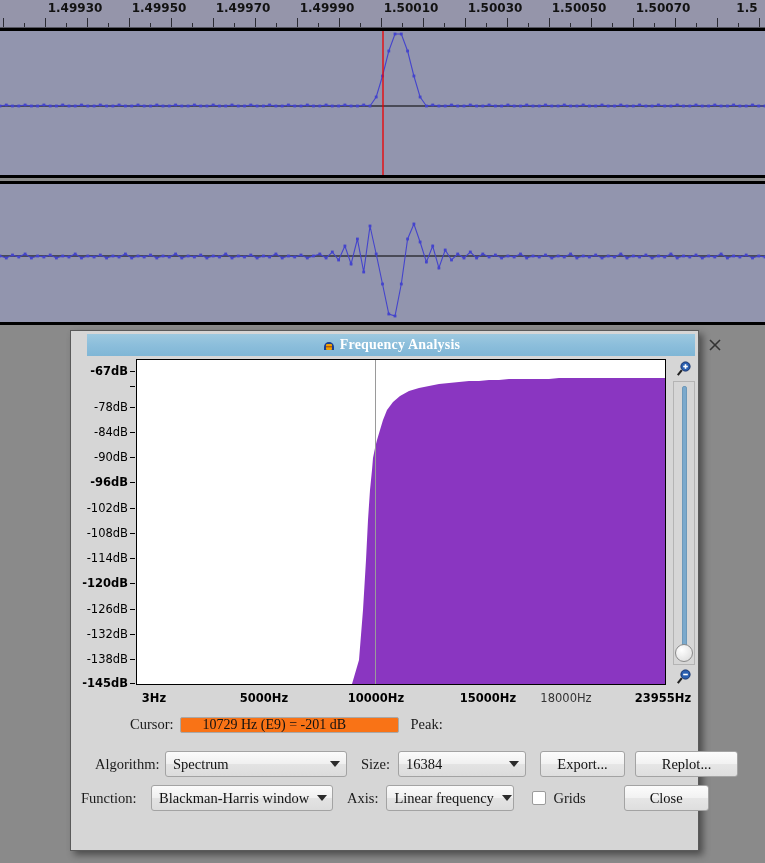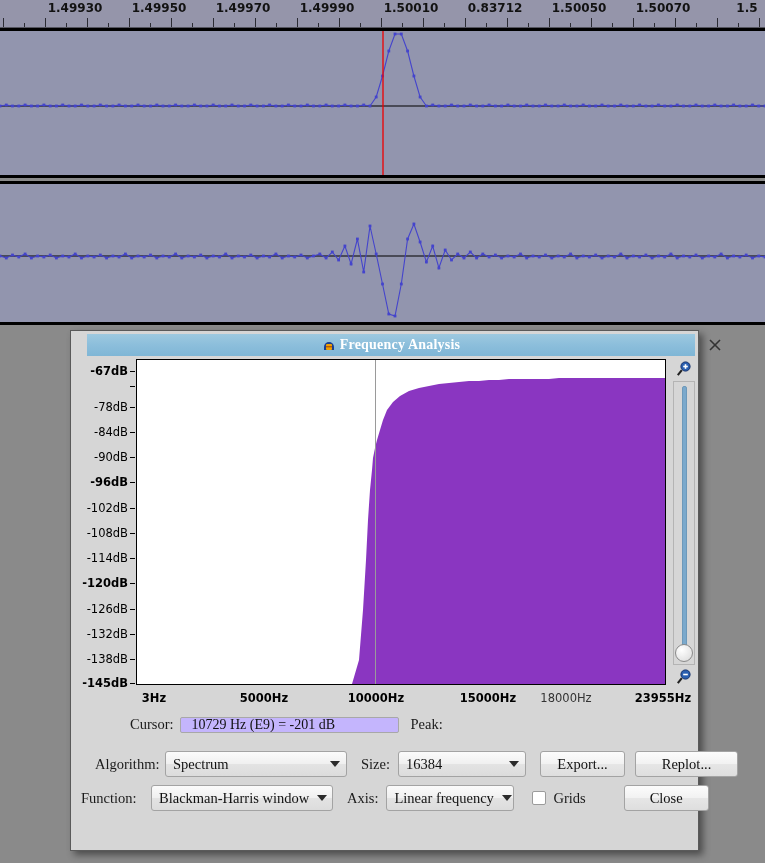--- a/index.html
+++ b/index.html
@@ -141,23 +141,23 @@
   .freq-label.bold { font-weight: bold; }
   .freq-label.plain { font-weight: normal; color: #333; }
 
   
   .row { position: absolute; display: flex; align-items: center; }
   .flabel {
     font-family: "Liberation Serif", serif;
     font-size: 14.5px; color: #1a1a1a; white-space: nowrap;
   }
   .textfield {
-    height: 16px; background: #c4b5fd;
+    height: 16px; background: #f97316;
     border: 1px solid #a8a8a8; border-radius: 2px;
-    display: flex; align-items: center; padding: 0 11px;
+    display: flex; align-items: center; padding: 0 22px;
     font-family: "Liberation Serif", serif; font-size: 14px; color: #111;
     white-space: nowrap; overflow: hidden;
   }
   .combo {
     height: 26px;
     background: linear-gradient(to bottom, #fbfbfb 0%, #f0f0f0 48%, #e3e3e3 52%, #dcdcdc 100%);
     border: 1px solid #a3a3a3; border-radius: 3px;
     display: flex; align-items: center; justify-content: space-between;
     padding: 0 6px 0 7px;
     font-family: "Liberation Serif", serif; font-size: 14.5px; color: #111;
@@ -185,21 +185,21 @@
 
 <div id="root">
 
   <div class="ruler">
     <div id="ruler-labels">
         <div class="ruler-label" style="left: 45px; width: 60px; text-align: center;">1.49930</div>
         <div class="ruler-label" style="left: 129px; width: 60px; text-align: center;">1.49950</div>
         <div class="ruler-label" style="left: 213px; width: 60px; text-align: center;">1.49970</div>
         <div class="ruler-label" style="left: 297px; width: 60px; text-align: center;">1.49990</div>
         <div class="ruler-label" style="left: 381px; width: 60px; text-align: center;">1.50010</div>
-        <div class="ruler-label" style="left: 465px; width: 60px; text-align: center;">0.83712</div>
+        <div class="ruler-label" style="left: 465px; width: 60px; text-align: center;">1.50030</div>
         <div class="ruler-label" style="left: 549px; width: 60px; text-align: center;">1.50050</div>
         <div class="ruler-label" style="left: 633px; width: 60px; text-align: center;">1.50070</div>
         <div class="ruler-label" style="left: 717px; width: 60px; text-align: center;">1.5</div>
       </div>
     <div id="ruler-ticks">
         <div class="ruler-tick major" style="left: 3px;"></div>
         <div class="ruler-tick major" style="left: 45px;"></div>
         <div class="ruler-tick major" style="left: 87px;"></div>
         <div class="ruler-tick major" style="left: 129px;"></div>
         <div class="ruler-tick major" style="left: 171px;"></div>

